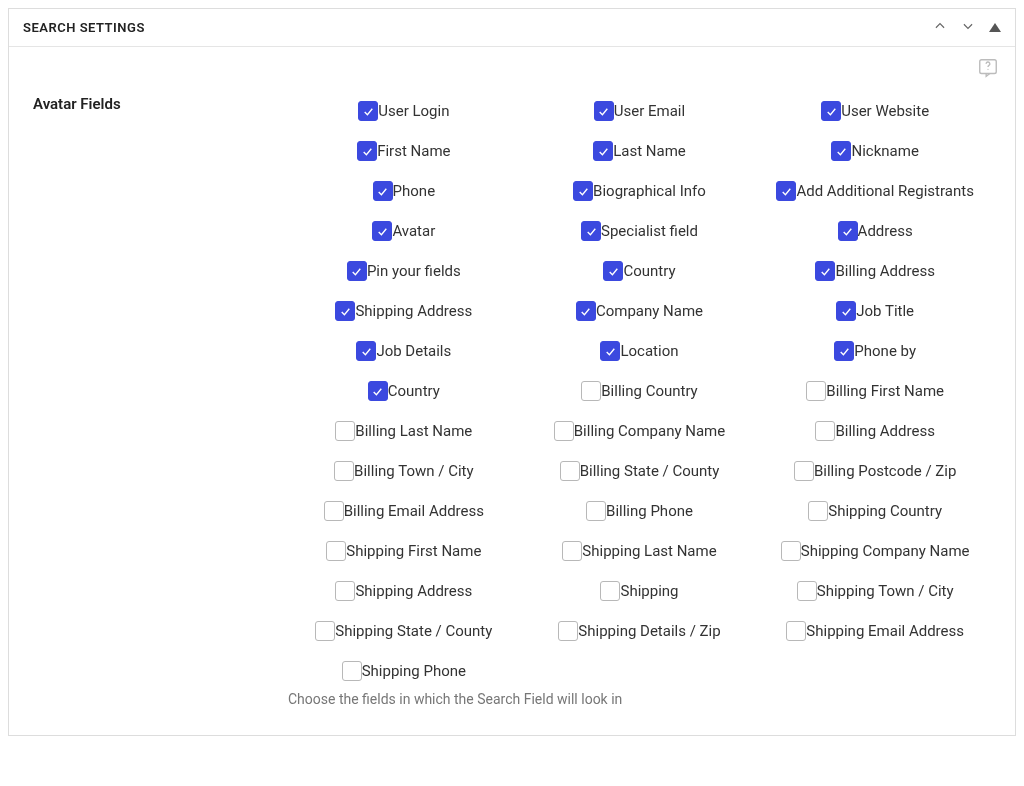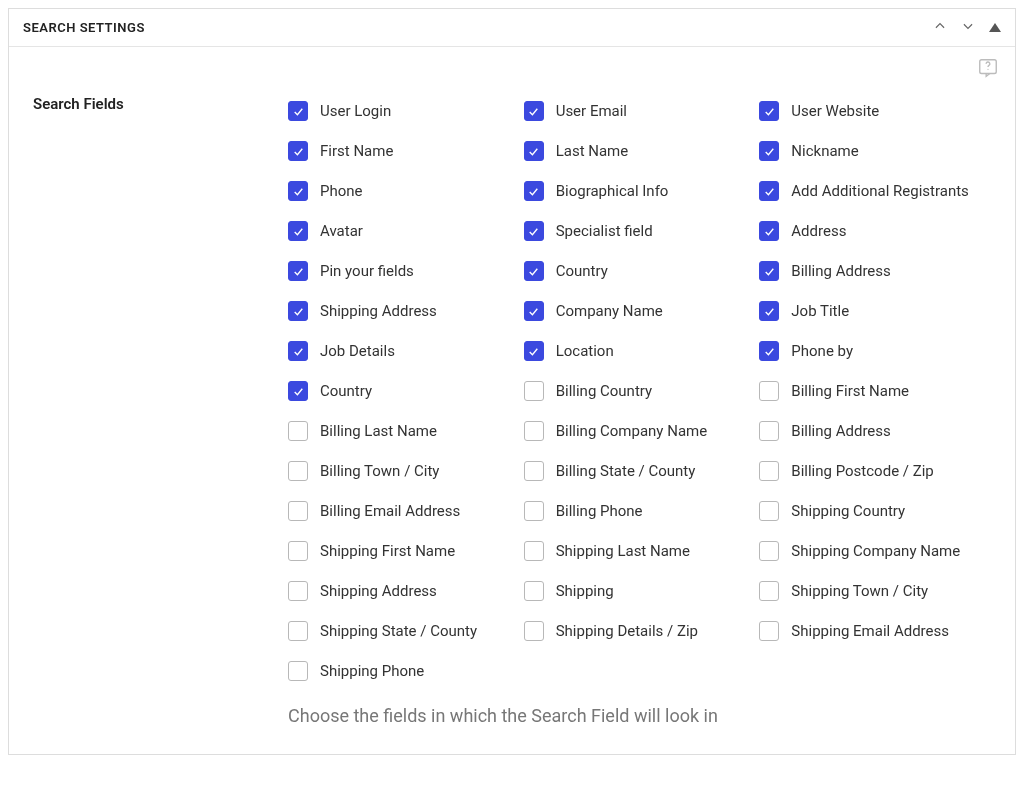--- a/index.html
+++ b/index.html
@@ -77,22 +77,22 @@
     padding-top: 24px;
   }
   .grid {
     display: grid;
     grid-template-columns: 1fr 1fr 1fr;
     column-gap: 4px;
   }
   .cell {
     display: flex;
     align-items: center;
-    gap: 12px;
     height: 40px;
+    justify-content: center;
   }
   .cb {
     width: 20px;
     height: 20px;
     border-radius: 3px;
     border: 1.5px solid #b8b8b8;
     display: inline-flex;
     align-items: center;
     justify-content: center;
     flex-shrink: 0;
@@ -111,23 +111,22 @@
     fill: none;
     display: none;
   }
   .cb.checked svg { display: block; }
   .cb-label {
     color: #333;
     font-size: 15px;
     cursor: pointer;
   }
   .helper {
-    margin-top: 14px;
     color: #777;
-    font-size: 18px;
+    font-size: 14px;
   }
 </style>
 </head>
 <body>
 
 <div class="panel">
   <div class="panel-header">
     <div class="panel-title">SEARCH SETTINGS</div>
     <div class="panel-actions">
       <span>
@@ -148,21 +147,21 @@
     <span class="help-icon">
       <svg viewBox="0 0 24 24">
         <rect x="3" y="3" width="18" height="15" rx="2"></rect>
         <path d="M10 18 L10 21 L14 18"></path>
         <path d="M10 7.5 a2 2 0 1 1 3 1.7 c-0.8 0.5 -1 1 -1 1.8"></path>
         <circle cx="12" cy="13.5" r="0.6" fill="#bcbcbc" stroke="none"></circle>
       </svg>
     </span>
 
     <div class="row">
-      <div class="row-label">Search Fields</div>
+      <div class="row-label">Avatar Fields</div>
       <div class="row-content">
         <div class="grid" id="fields-grid">
             <div class="cell">
               <span class="cb checked">
                 <svg viewBox="0 0 24 24">
                   <polyline points="5 13 10 18 19 7"></polyline>
                 </svg>
               </span>
               <span class="cb-label">User Login</span>
             </div>

